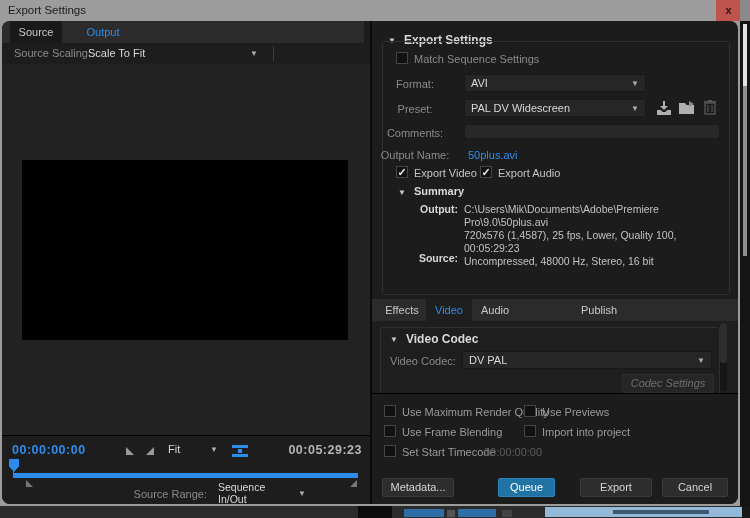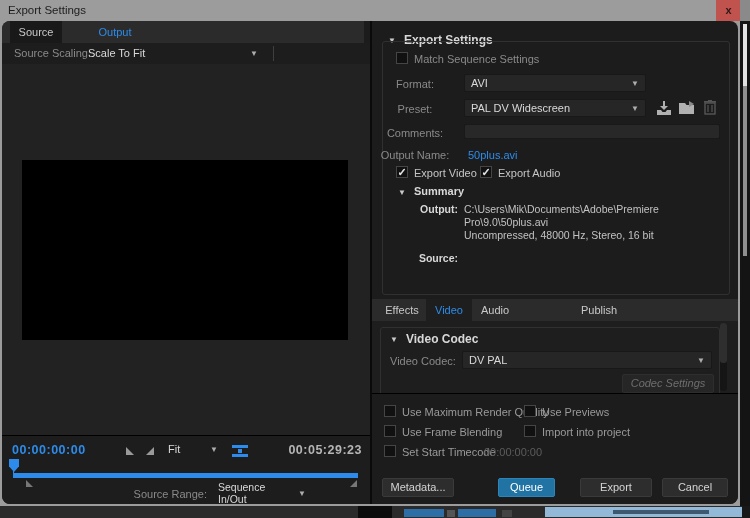--- a/index.html
+++ b/index.html
@@ -89,21 +89,21 @@
         <span>x</span>
       </div>
     </div>
 
     <div class="dlg-body">
 
       <div class="lp-tabbar">
         <div class="lp-tab active" style="left:8px;width:52px;">
           <span>Source</span>
         </div>
-        <div class="lp-tab inactive" style="left:60px;width:56px;padding-left:25px;">
+        <div class="lp-tab inactive" style="left:48px;width:56px;padding-left:25px;">
           <span>Output</span>
         </div>
       </div>
 
       <div class="scaling-row">
         <span class="abs label" style="left:12px;top:4px;">Source Scaling:</span>
         <div class="dd flat abs" style="left:80px;top:1px;width:182px;">
           <span>Scale To Fit</span>
           <span class="arr">▼</span>
         </div>
@@ -194,20 +194,21 @@
         <span class="mk">✓</span>
       </div>
       <span class="abs" style="left:496px;top:146px;color:#c4c4c4;">Export Audio</span>
 
       <span class="abs disc" style="left:396px;top:167px;">▼</span>
       <span class="abs" style="left:412px;top:164px;font-weight:bold;color:#d8d8d8;">Summary</span>
 
       <span class="abs sum-label" style="left:370px;top:182px;width:86px;font-size:10.5px;">Output:</span>
       <div class="abs sum-lines" style="left:462px;top:182px;width:266px;">
         <div>C:\Users\Mik\Documents\Adobe\Premiere Pro\9.0\50plus.avi</div>
+        <div>720x576 (1,4587), 25 fps, Lower, Quality 100, 00:05:29:23</div>
         <div>Uncompressed, 48000 Hz, Stereo, 16 bit</div>
       </div>
 
       <span class="abs sum-label" style="left:370px;top:231px;width:86px;font-size:10.5px;">Source:</span>
       <div class="abs sum-lines" style="left:462px;top:231px;width:266px;">
       </div>
 
       <div class="rp-tabbar">
         <div class="rp-tab" style="left:6px;width:48px;">
           <span>Effects</span>

